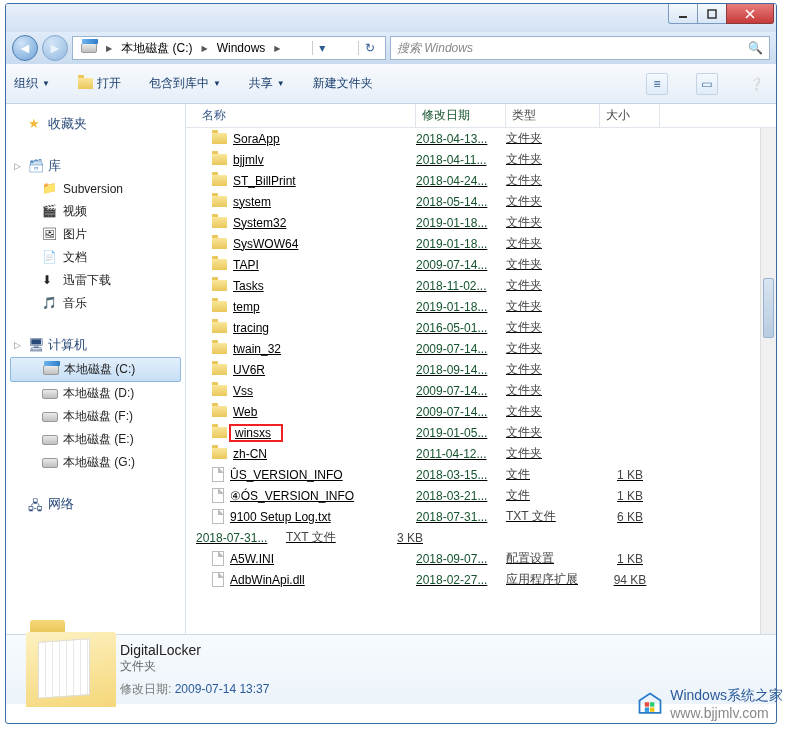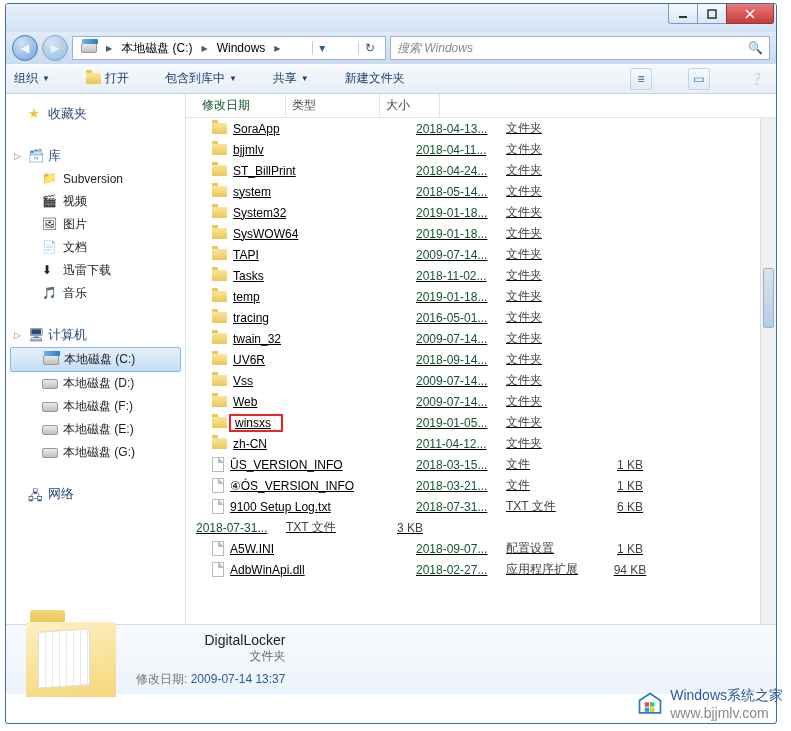--- a/index.html
+++ b/index.html
@@ -19,21 +19,21 @@
 .addr-row { height: 32px; background: linear-gradient(#e0ecf8,#c9dbf0); display: flex; align-items: center; padding: 0 6px; gap: 4px; }
 .nav-arrow { width: 26px; height: 26px; border-radius: 50%; background: radial-gradient(circle at 35% 30%, #d0e4f7, #6ea2d8); border: 1px solid #4a7cb0; display: flex; align-items: center; justify-content: center; color: #fff; font-size: 14px; }
 .addr-box { flex: 1; height: 24px; background: #fff; border: 1px solid #9ab4d0; display: flex; align-items: center; padding: 0 4px; font-size: 12px; }
 .addr-box .seg { display: flex; align-items: center; gap: 3px; padding: 0 4px; }
 .addr-box .tri { font-size: 8px; color: #555; padding: 0 5px; }
 .addr-box .refresh { margin-left: auto; padding: 0 6px; border-left: 1px solid #ccc; color: #2d5c8f; }
 .search-box { width: 380px; height: 24px; background: #fff; border: 1px solid #9ab4d0; display: flex; align-items: center; padding: 0 6px; font-size: 12px; color: #888; font-style: italic; }
 .search-box .mag { margin-left: auto; color: #2d5c8f; font-style: normal; }
 
 
-.toolbar { height: 30px; background: linear-gradient(#f7fafd,#e6eef7); border-bottom: 1px solid #c4d4e6; display: flex; align-items: center; padding: 0 8px; gap: 36px; font-size: 12px; color: #1a3e6e; }
+.toolbar { height: 40px; background: linear-gradient(#f7fafd,#e6eef7); border-bottom: 1px solid #c4d4e6; display: flex; align-items: center; padding: 0 8px; gap: 28px; font-size: 12px; color: #1a3e6e; }
 .toolbar .tb-item { display: flex; align-items: center; gap: 4px; }
 .toolbar .tb-item .dd { font-size: 8px; }
 .toolbar .spacer { flex: 1; }
 .tb-icon { width: 22px; height: 22px; display:flex; align-items:center; justify-content:center; background: linear-gradient(#f5f9fd,#e0ecf8); border:1px solid #c4d4e6; border-radius:2px; color:#2d5c8f; }
 
 
 .content { display: flex; height: 530px; }
 .sidebar { width: 180px; border-right: 1px solid #d7e4f1; padding: 8px 0; font-size: 12px; overflow:hidden; }
 .side-group { margin-bottom: 18px; }
 .side-hdr { display: flex; align-items: center; gap: 4px; padding: 3px 8px; color: #2a4a7a; font-size: 13px; }
@@ -61,21 +61,21 @@
 .col-date { width: 90px; color:#14532d; }
 .col-type { width: 94px; color:#444; }
 .col-size { width: 60px; text-align: center; color:#444; }
 .ico-file { background:#fff; border:1px solid #bbb; width:12px; height:15px; position:relative; }
 .ico-file::after { content:""; position:absolute; right:-1px; top:-1px; border:3px solid transparent; border-left-color:#bbb; border-bottom-color:#bbb; }
 
 .scrolltrack { position:absolute; right:0; top:24px; bottom:0; width:16px; background:#f0f0f0; border-left:1px solid #ddd; }
 .scrollthumb { position:absolute; left:2px; right:2px; top:150px; height:60px; background:linear-gradient(#d8e4f0,#b8cce0); border:1px solid #9ab4d0; border-radius:2px; }
 
 
-.details { height: 70px; border-top: 1px solid #cddae8; background: linear-gradient(#f7fbfe,#ecf3fa); display: flex; align-items: center; padding: 10px 20px; gap: 20px; font-size: 12px; text-align: right; }
+.details { height: 70px; border-top: 1px solid #cddae8; background: linear-gradient(#f7fbfe,#ecf3fa); display: flex; align-items: center; padding: 10px 20px; gap: 4px; font-size: 12px; }
 .big-folder { width: 90px; height: 75px; background: linear-gradient(170deg,#fdf1c1,#f5d77a); border-radius: 3px 3px 0 0; position: relative; }
 .big-folder::before { content:""; position:absolute; top:-12px; left:4px; width:35px; height:12px; background:linear-gradient(#f5d77a,#e9c75a); border-radius:3px 3px 0 0; }
 .big-folder::after { content:""; position:absolute; left:12px; top:8px; width:50px; height:55px; background:repeating-linear-gradient(90deg,#fff,#fff 6px,#e8e8e8 6px,#e8e8e8 7px); border:1px solid #ddd; transform:skewY(-4deg); }
 .det-text .name { font-size: 14px; color: #222; }
 .det-text .type { color: #666; margin-bottom: 6px; }
 .det-text .meta { color: #555; }
 .det-text .meta .lbl { color: #777; }
 .det-text .meta .val { color: #2a5a9a; }
 
 
@@ -230,20 +230,21 @@
         <div class="side-hdr">
             <span class="tri"></span>
             <span class="ico">🖧</span>
             <span>网络</span>
           </div>
       </div>
     </div>
 
     <div class="filelist">
       <div class="fl-header">
+        <div class="col col-name">名称</div>
         <div class="col col-date">修改日期</div>
         <div class="col col-type">类型</div>
         <div class="col col-size">大小</div>
       </div>
       <div class="fl-body" id="fl-body">
           <div class="fl-row">
             <div class="col-name c-name">
               <span class="ico ico-folder"></span>
               <span class="name-text">SoraApp</span>
             </div>

